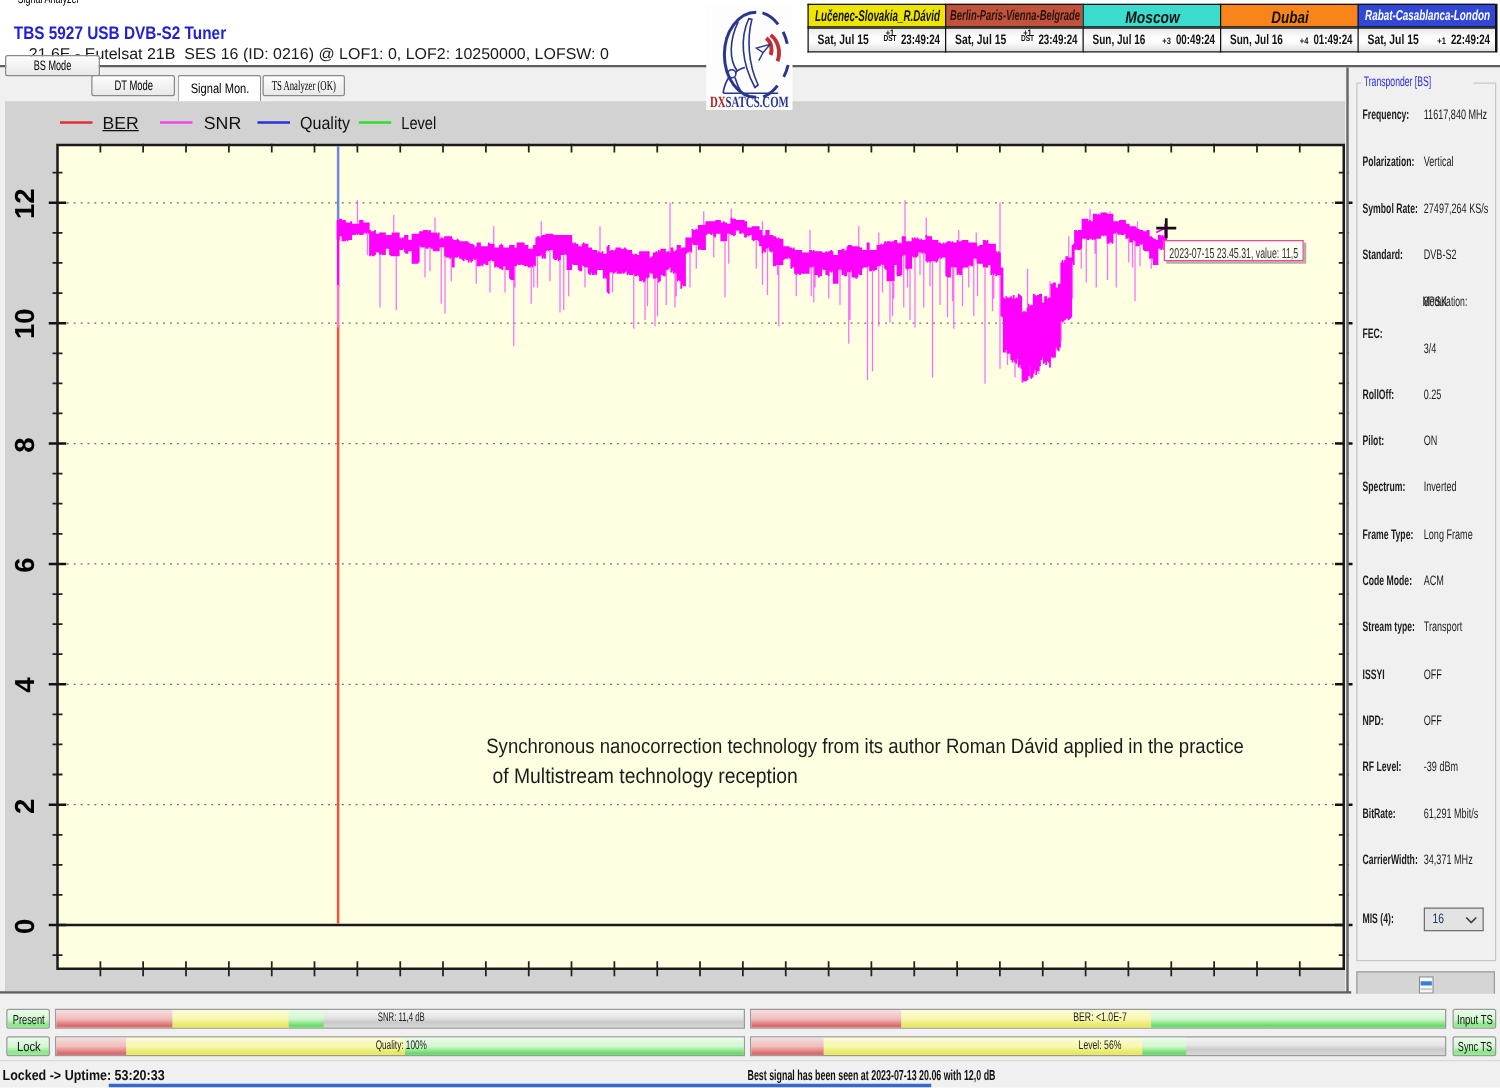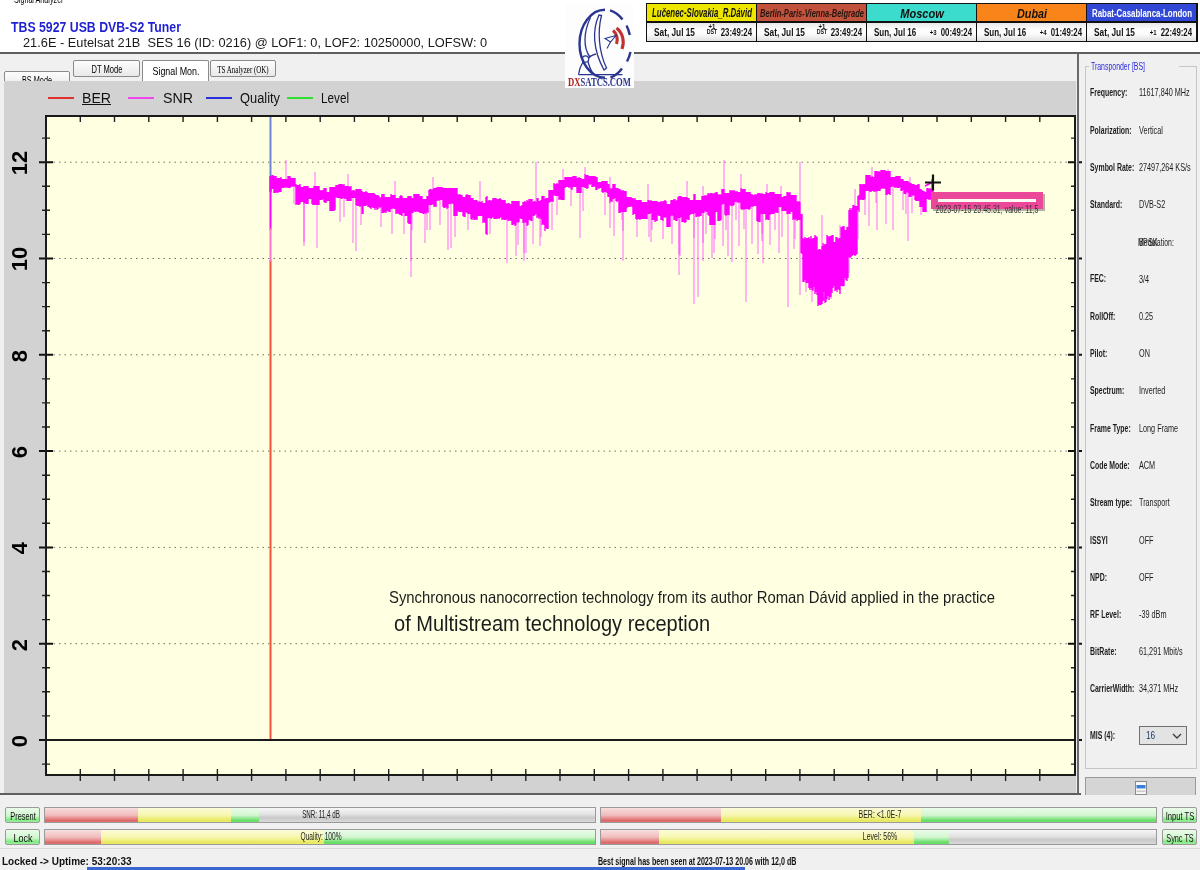--- a/index.html
+++ b/index.html
@@ -8,21 +8,21 @@
 .ylab { position:absolute; width:30px; height:30px; font-size:22px; font-weight:bold; color:#000; transform:rotate(-90deg); text-align:center; line-height:30px; }
 </style></head>
 <body>
 <div class="abs" style="left:0;top:0;width:1200px;height:53px;background:#ffffff;"></div>
 <div class="abs" style="left:1px;top:0;width:9px;height:7px;overflow:hidden;"></div>
 <div class="abs" style="left:14px;top:-7px;font-size:11px;color:#000;"><span style="display:inline-block;white-space:nowrap;transform:scaleX(0.653);transform-origin:0 50%;">Signal Analyzer</span></div>
 <div class="abs" style="left:11px;top:19px;font-size:14.5px;font-weight:bold;color:#1f1fd4;"><span style="display:inline-block;white-space:nowrap;transform:scaleX(0.848);transform-origin:0 50%;">TBS 5927 USB DVB-S2 Tuner</span></div>
 <div class="abs" style="left:23px;top:36px;font-size:12.5px;color:#1a1a1a;"><span style="display:inline-block;white-space:nowrap;transform:scaleX(1.023);transform-origin:0 50%;">21.6E - Eutelsat 21B&nbsp; SES 16 (ID: 0216) @ LOF1: 0, LOF2: 10250000, LOFSW: 0</span></div>
 <div class="abs" style="left:0;top:52px;width:1200px;height:2px;background:#5f5f5f;"></div>
 <div class="abs" style="left:0;top:54px;width:1200px;height:27px;background:#f0f0f0;"></div>
-<div class="abs" style="left:4px;top:71px;width:66px;height:17px;background:linear-gradient(#fdfdfd,#e8e8e8);border:1px solid #8a8a8a;border-radius:2px;font-size:11px;line-height:15px;">
+<div class="abs" style="left:4px;top:44px;width:76px;height:17px;background:linear-gradient(#fdfdfd,#e8e8e8);border:1px solid #8a8a8a;border-radius:2px;font-size:11px;line-height:15px;">
     <span style="position:absolute;left:50%;top:1px;white-space:nowrap;transform:translateX(-50%) scaleX(0.663);">BS Mode</span>
   </div>
 <div class="abs" style="left:73px;top:60px;width:67px;height:17px;background:linear-gradient(#fdfdfd,#e8e8e8);border:1px solid #8a8a8a;border-radius:2px;font-size:11px;text-align:center;line-height:15px;">
     <span style="position:absolute;left:50%;top:1px;white-space:nowrap;transform:translateX(-50%) scaleX(0.688);">DT Mode</span>
   </div>
 <div class="abs" style="left:142px;top:60px;width:67px;height:21px;background:#ffffff;border:1px solid #8a8a8a;border-bottom:none;border-radius:2px 2px 0 0;font-size:11px;text-align:center;line-height:16px;">
     <span style="position:absolute;left:50%;top:2px;white-space:nowrap;transform:translateX(-50%) scaleX(0.809);">Signal Mon.</span>
   </div>
 <div class="abs" style="left:210px;top:60px;width:66px;height:17px;background:linear-gradient(#fdfdfd,#e8e8e8);border:1px solid #8a8a8a;border-radius:2px;font-size:11px;text-align:center;line-height:15px;font-family:Liberation Serif, serif;">
     <span style="position:absolute;left:50%;top:1px;white-space:nowrap;transform:translateX(-50%) scaleX(0.631);">TS Analyzer (OK)</span>
@@ -54,40 +54,40 @@
   <path d="M933 174.5V190.5M925 182.5H941" stroke="#111" stroke-width="2.2" fill="none"></path>
 </svg>
 <div class="ylab" style="left:5px;top:148px;">12</div>
 <div class="ylab" style="left:5px;top:244px;">10</div>
 <div class="ylab" style="left:5px;top:341px;">8</div>
 <div class="ylab" style="left:5px;top:437px;">6</div>
 <div class="ylab" style="left:5px;top:533px;">4</div>
 <div class="ylab" style="left:5px;top:630px;">2</div>
 <div class="ylab" style="left:5px;top:726px;">0</div>
 <div class="abs" style="left:389px;top:588px;font-size:16.5px;color:#1c1c1c;"><span style="display:inline-block;white-space:nowrap;transform:scaleX(0.899);transform-origin:0 50%;">Synchronous nanocorrection technology from its author Roman Dávid applied in the practice</span></div>
-<div class="abs" style="left:394px;top:611px;font-size:22px;color:#1c1c1c;"><span style="display:inline-block;white-space:nowrap;transform:scaleX(0.91);transform-origin:0 50%;">of Multistream technology reception</span></div>
-<div class="abs" style="left:931px;top:192px;width:112px;height:17px;background:#fcfcf2;border:7px solid #ec4899;box-shadow:2px 2px 0 rgba(100,100,100,0.5);font-size:11.5px;color:#333;line-height:16px;text-align:center;">
+<div class="abs" style="left:394px;top:611px;font-size:17px;color:#1c1c1c;"><span style="display:inline-block;white-space:nowrap;transform:scaleX(0.91);transform-origin:0 50%;">of Multistream technology reception</span></div>
+<div class="abs" style="left:931px;top:192px;width:112px;height:17px;background:#fcfcf2;border:1px solid #ec4899;box-shadow:2px 2px 0 rgba(100,100,100,0.5);font-size:11.5px;color:#333;line-height:16px;text-align:center;">
     <span style="position:absolute;left:50%;top:1.5px;white-space:nowrap;transform:translateX(-50%) scaleX(0.611);">2023-07-15 23.45.31, value: 11,5</span>
   </div>
 <div class="abs" style="left:1075.5px;top:81px;width:2px;height:712px;background:#ededed;"></div>
 <div class="abs" style="left:1077px;top:54px;width:2px;height:740px;background:#6a6a6a;"></div>
 <div class="abs" style="left:0;top:793px;width:1081px;height:2px;background:#5f5f5f;"></div>
 <div class="abs" style="left:1085px;top:66px;width:112px;height:703px;border:1px solid #c6c6c6;"></div>
 <div class="abs" style="left:1089px;top:60px;background:#f0f0f0;padding:0 2px;font-size:11px;color:#2a2ae0;"><span style="display:inline-block;white-space:nowrap;transform:scaleX(0.629);transform-origin:0 50%;">Transponder [BS]</span></div>
 <div class="abs" style="left:1090px;top:86px;font-size:11px;font-weight:bold;color:#1c1c1c;"><span style="display:inline-block;white-space:nowrap;transform:scaleX(0.63);transform-origin:0 50%;">Frequency:</span></div>
 <div class="abs" style="left:1139px;top:86px;font-size:11px;color:#1c1c1c;"><span style="display:inline-block;white-space:nowrap;transform:scaleX(0.66);transform-origin:0 50%;">11617,840 MHz</span></div>
 <div class="abs" style="left:1090px;top:124px;font-size:11px;font-weight:bold;color:#1c1c1c;"><span style="display:inline-block;white-space:nowrap;transform:scaleX(0.63);transform-origin:0 50%;">Polarization:</span></div>
 <div class="abs" style="left:1139px;top:124px;font-size:11px;color:#1c1c1c;"><span style="display:inline-block;white-space:nowrap;transform:scaleX(0.66);transform-origin:0 50%;">Vertical</span></div>
 <div class="abs" style="left:1090px;top:161px;font-size:11px;font-weight:bold;color:#1c1c1c;"><span style="display:inline-block;white-space:nowrap;transform:scaleX(0.63);transform-origin:0 50%;">Symbol Rate:</span></div>
 <div class="abs" style="left:1139px;top:161px;font-size:11px;color:#1c1c1c;"><span style="display:inline-block;white-space:nowrap;transform:scaleX(0.66);transform-origin:0 50%;">27497,264 KS/s</span></div>
 <div class="abs" style="left:1090px;top:198px;font-size:11px;font-weight:bold;color:#1c1c1c;"><span style="display:inline-block;white-space:nowrap;transform:scaleX(0.63);transform-origin:0 50%;">Standard:</span></div>
 <div class="abs" style="left:1139px;top:198px;font-size:11px;color:#1c1c1c;"><span style="display:inline-block;white-space:nowrap;transform:scaleX(0.66);transform-origin:0 50%;">DVB-S2</span></div>
 <div class="abs" style="left:1090px;top:236px;font-size:11px;font-weight:normal;color:#1c1c1c;padding-left:48px;"><span style="display:inline-block;white-space:nowrap;transform:scaleX(0.63);transform-origin:0 50%;">Modulation:</span></div>
 <div class="abs" style="left:1139px;top:236px;font-size:11px;color:#1c1c1c;"><span style="display:inline-block;white-space:nowrap;transform:scaleX(0.66);transform-origin:0 50%;">8PSK</span></div>
-<div class="abs" style="left:1090px;top:272px;font-size:11px;font-weight:bold;color:#1c1c1c;text-align:center;"><span style="display:inline-block;white-space:nowrap;transform:scaleX(0.63);transform-origin:0 50%;">FEC:</span></div>
+<div class="abs" style="left:1090px;top:261px;font-size:11px;font-weight:bold;color:#1c1c1c;text-align:center;"><span style="display:inline-block;white-space:nowrap;transform:scaleX(0.63);transform-origin:0 50%;">FEC:</span></div>
 <div class="abs" style="left:1139px;top:273px;font-size:11px;color:#1c1c1c;"><span style="display:inline-block;white-space:nowrap;transform:scaleX(0.66);transform-origin:0 50%;">3/4</span></div>
 <div class="abs" style="left:1090px;top:310px;font-size:11px;font-weight:bold;color:#1c1c1c;"><span style="display:inline-block;white-space:nowrap;transform:scaleX(0.63);transform-origin:0 50%;">RollOff:</span></div>
 <div class="abs" style="left:1139px;top:310px;font-size:11px;color:#1c1c1c;"><span style="display:inline-block;white-space:nowrap;transform:scaleX(0.66);transform-origin:0 50%;">0.25</span></div>
 <div class="abs" style="left:1090px;top:347px;font-size:11px;font-weight:bold;color:#1c1c1c;"><span style="display:inline-block;white-space:nowrap;transform:scaleX(0.63);transform-origin:0 50%;">Pilot:</span></div>
 <div class="abs" style="left:1139px;top:347px;font-size:11px;color:#1c1c1c;"><span style="display:inline-block;white-space:nowrap;transform:scaleX(0.66);transform-origin:0 50%;">ON</span></div>
 <div class="abs" style="left:1090px;top:384px;font-size:11px;font-weight:bold;color:#1c1c1c;"><span style="display:inline-block;white-space:nowrap;transform:scaleX(0.63);transform-origin:0 50%;">Spectrum:</span></div>
 <div class="abs" style="left:1139px;top:384px;font-size:11px;color:#1c1c1c;"><span style="display:inline-block;white-space:nowrap;transform:scaleX(0.66);transform-origin:0 50%;">Inverted</span></div>
 <div class="abs" style="left:1090px;top:422px;font-size:11px;font-weight:bold;color:#1c1c1c;"><span style="display:inline-block;white-space:nowrap;transform:scaleX(0.63);transform-origin:0 50%;">Frame Type:</span></div>
 <div class="abs" style="left:1139px;top:422px;font-size:11px;color:#1c1c1c;"><span style="display:inline-block;white-space:nowrap;transform:scaleX(0.66);transform-origin:0 50%;">Long Frame</span></div>
 <div class="abs" style="left:1090px;top:459px;font-size:11px;font-weight:bold;color:#1c1c1c;"><span style="display:inline-block;white-space:nowrap;transform:scaleX(0.63);transform-origin:0 50%;">Code Mode:</span></div>
@@ -220,21 +220,21 @@
     <span style="position:absolute;right:4px;top:1px;"><span style="display:inline-block;white-space:nowrap;transform:scaleX(0.711);transform-origin:100% 50%;">00:49:24</span></span>
   </div>
 <div class="abs" style="left:976px;top:3px;width:110px;height:19px;background:#f98419;border:1.5px solid #111;border-right:none;color:#111;font-size:13.5px;font-weight:bold;font-style:italic;text-align:center;line-height:17px;overflow:hidden;">
     <span style="position:absolute;left:50%;top:1px;white-space:nowrap;transform:translateX(-50%) scaleX(0.8);">Dubai</span>
   </div>
 <div class="abs" style="left:976px;top:22px;width:110px;height:20px;background:linear-gradient(#e9e9e9,#fcfcfc 35%,#fcfcfc 60%,#e0e0e0);border:1.5px solid #111;border-right:none;font-size:11px;font-weight:bold;color:#111;line-height:17px;">
     <span style="position:absolute;left:7px;top:1px;"><span style="display:inline-block;white-space:nowrap;transform:scaleX(0.728);transform-origin:0 50%;">Sun, Jul 16</span></span>
     <span style="position:absolute;left:57%;top:1px;font-size:7.5px;font-weight:bold;transform:scaleX(0.8);">+4</span>
     <span style="position:absolute;right:4px;top:1px;"><span style="display:inline-block;white-space:nowrap;transform:scaleX(0.711);transform-origin:100% 50%;">01:49:24</span></span>
   </div>
-<div class="abs" style="left:1086px;top:3px;width:110px;height:19px;background:#3148d6;border:1.5px solid #111;border-right:none;color:#fff;font-size:11.5px;font-weight:bold;text-align:center;line-height:17px;overflow:hidden;">
+<div class="abs" style="left:1086px;top:3px;width:110px;height:19px;background:#3148d6;border:1.5px solid #111;border-right:none;color:#fff;font-size:11.5px;font-weight:bold;font-style:italic;text-align:center;line-height:17px;overflow:hidden;">
     <span style="position:absolute;left:50%;top:1px;white-space:nowrap;transform:translateX(-50%) scaleX(0.686);">Rabat-Casablanca-London</span>
   </div>
 <div class="abs" style="left:1086px;top:22px;width:110px;height:20px;background:linear-gradient(#e9e9e9,#fcfcfc 35%,#fcfcfc 60%,#e0e0e0);border:1.5px solid #111;border-right:none;font-size:11px;font-weight:bold;color:#111;line-height:17px;">
     <span style="position:absolute;left:7px;top:1px;"><span style="display:inline-block;white-space:nowrap;transform:scaleX(0.753);transform-origin:0 50%;">Sat, Jul 15</span></span>
     <span style="position:absolute;left:57%;top:1px;font-size:7.5px;font-weight:bold;transform:scaleX(0.8);">+1</span>
     <span style="position:absolute;right:4px;top:1px;"><span style="display:inline-block;white-space:nowrap;transform:scaleX(0.711);transform-origin:100% 50%;">22:49:24</span></span>
   </div>
 <div class="abs" style="left:1196px;top:3px;width:2px;height:39px;background:#111;"></div>
 
 </body></html>

